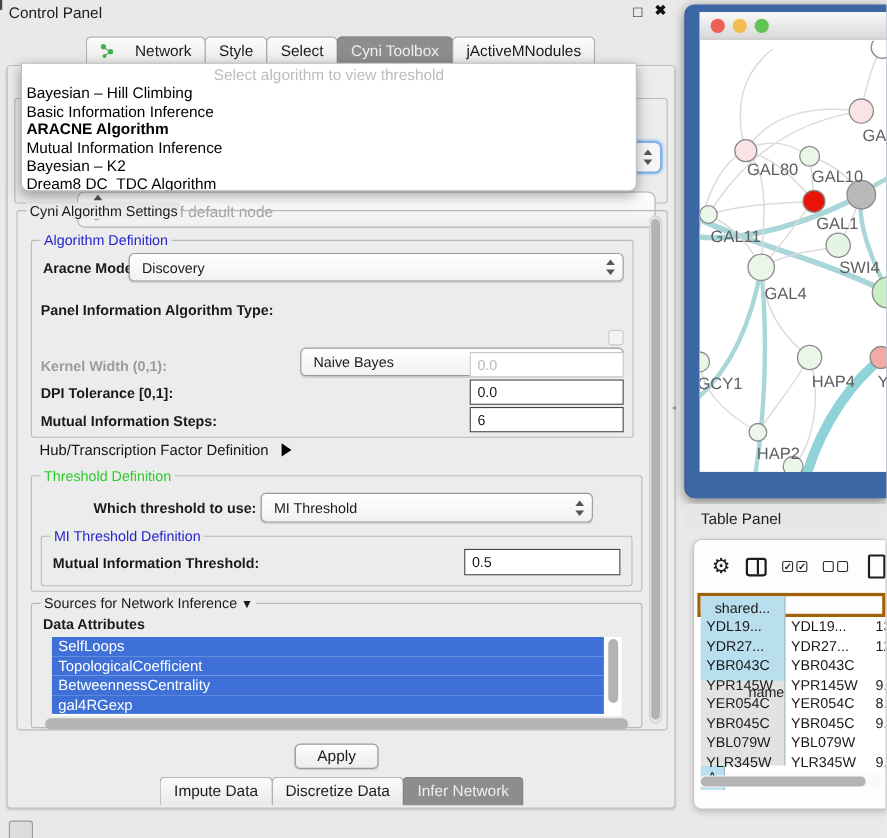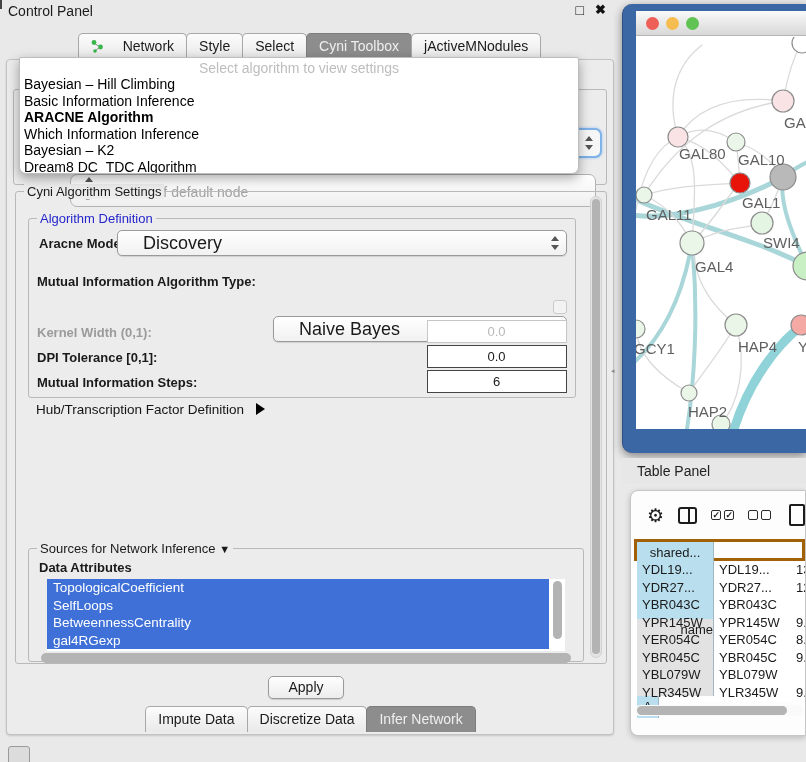--- a/index.html
+++ b/index.html
@@ -31,29 +31,29 @@
 
   .group { position:absolute; border:1px solid #b9b9b9; border-radius:3px; }
   .legend { position:absolute; top:-8px; left:8px; background:#ececec; padding:0 3px;
             font-size:13px; white-space:nowrap; }
   .legend.blue  { color:#2525cd; }
   .legend.green { color:#2bcd2b; }
 
   
   .combo { position:absolute; border:1px solid #9a9a9a; border-radius:5px;
            background:linear-gradient(#ffffff,#f1f1f1); display:flex; align-items:center;
-           padding:0 24px 0 25px; font-size:18px; box-shadow:0 1px 1px rgba(0,0,0,0.12); }
+           padding:0 24px 0 11px; font-size:13px; box-shadow:0 1px 1px rgba(0,0,0,0.12); }
   .stepper { position:absolute; right:7px; top:50%; width:9px; height:14px; margin-top:-7px; }
   .stepper::before, .stepper::after { content:""; position:absolute; left:1px;
            border-left:4px solid transparent; border-right:4px solid transparent; }
   .stepper::before { top:0; border-bottom:5px solid #555; }
   .stepper::after  { bottom:0; border-top:5px solid #555; }
 
   .field { position:absolute; background:#fff; border:1px solid #444; font-size:13px;
-           text-align:center; padding:3px 7px 0 6px; }
+           text-align:left; padding:3px 7px 0 6px; }
   .field.disabled { border:1px solid #c7c7c7; color:#b8b8b8; }
 
   .lbl { position:absolute; font-weight:bold; white-space:nowrap; }
   .lbl.gray { color:#9b9b9b; }
   .chk { position:absolute; width:14px; height:14px; border:1px solid #cacaca;
          border-radius:3px; background:#f3f3f3; }
 
   
   .popup { left:12px; top:-3px; width:560px; height:117px; background:#fff;
            border:1px solid #bdbdbd; border-radius:2px 2px 7px 7px; z-index:60;
@@ -178,26 +178,26 @@
     <div class="ring-combo">
         <span class="stepper"></span>
       </div>
     <div class="net-combo">
       <span>gal-filtered sif default node</span>
       <span class="stepper"></span>
     </div>
   </div>
 
   <div class="abs popup">
-    <div class="popup-ph">Select algorithm to view settings</div>
+    <div class="popup-ph">Select algorithm to view threshold</div>
     <div id="dd-list">
         <div class="dd-item">Bayesian – Hill Climbing</div>
         <div class="dd-item">Basic Information Inference</div>
         <div class="dd-item bold">ARACNE Algorithm</div>
-        <div class="dd-item">Which Information Inference</div>
+        <div class="dd-item">Mutual Information Inference</div>
         <div class="dd-item">Bayesian – K2</div>
         <div class="dd-item">Dream8 DC_TDC Algorithm</div>
       </div>
   </div>
 
   <div class="group" style="left:8px; top:131px; width:592px; height:473px;">
     <span class="legend">Cyni Algorithm Settings</span>
 
     <div class="vtrack" style="left:574px; top:4px; width:12px; height:462px;">
       <div class="vthumb" style="left:1px; top:2px; width:8px; height:455px;"></div>
@@ -205,21 +205,21 @@
 
     <div class="group" style="left:12px; top:26px; width:548px; height:180px;">
       <span class="legend blue">Algorithm Definition</span>
 
       <span class="lbl" style="left:10px; top:17px;">Aracne Mode:</span>
       <div class="combo" style="left:88px; top:11px; width:450px; height:26px;">
         <span>Discovery</span>
         <span class="stepper"></span>
       </div>
 
-      <span class="lbl" style="left:8px; top:55px;">Mutual Information Algorithm Type:</span>
+      <span class="lbl" style="left:8px; top:55px;">Panel Information Algorithm Type:</span>
       <div class="combo" style="left:244px; top:49px; width:294px; height:26px;margin-top:48px;">
         <span>Naive Bayes</span>
         <span class="stepper"></span>
       </div>
 
       <span class="chk" style="left:524px; top:81px;"></span>
 
       <span class="lbl gray" style="left:8px; top:106px;">Kernel Width (0,1):</span>
       <div class="field disabled" style="left:398px; top:101px; width:140px; height:23px;">0.0</div>
 
@@ -228,28 +228,43 @@
 
       <span class="lbl" style="left:8px; top:156px;">Mutual Information Steps:</span>
       <div class="field" style="left:398px; top:151px; width:140px; height:23px;">6</div>
     </div>
 
     <div class="hub-row">
       <span>Hub/Transcription Factor Definition</span>
       <span class="tri"></span>
     </div>
 
+    <div class="group" style="left:12px; top:240px; width:556px; height:106px;">
+      <span class="legend green">Threshold Definition</span>
+
+      <span class="lbl" style="left:56px; top:21px;">Which threshold to use:</span>
+      <div class="combo" style="left:208px; top:15px; width:302px; height:27px;">
+        <span>MI Threshold</span>
+        <span class="stepper"></span>
+      </div>
+
+      <div class="group" style="left:8px; top:54px; width:538px; height:46px;">
+        <span class="legend blue">MI Threshold Definition</span>
+        <span class="lbl" style="left:10px; top:16px;">Mutual Information Threshold:</span>
+        <div class="field" style="left:384px; top:11px; width:142px; height:24px;">0.5</div>
+      </div>
+    </div>
 
     <div class="group" style="left:12px; top:356px; width:556px; height:114px;">
       <span class="legend"><span>Sources for Network Inference</span> <span style="font-size:11px;">▼</span></span>
       <span class="lbl" style="left:10px; top:11px;">Data Attributes</span>
       <div class="attr-list" id="attr-list">
         <div class="vthumb" style="right:3px; top:2px; width:9px; height:58px; position:absolute;"></div>
-      <div class="attr-item" style="background: rgb(62, 112, 216);">TopologicalCoefficient</div>
-          <div class="attr-item" style="background: rgb(62, 112, 216);">SelfLoops</div>
+      <div class="attr-item" style="background: rgb(62, 112, 216);">SelfLoops</div>
+          <div class="attr-item" style="background: rgb(62, 112, 216);">TopologicalCoefficient</div>
           <div class="attr-item" style="background: rgb(62, 112, 216);">BetweennessCentrality</div>
           <div class="attr-item" style="background: rgb(62, 112, 216);">gal4RGexp</div>
         </div>
       <div class="hthumb" style="left:12px; top:104px; width:530px; height:10px;"></div>
     </div>
   </div>
 
   <div class="apply-btn">Apply</div>
 
   <div class="tabstrip bottom-tabs" id="bottom-tabs">

